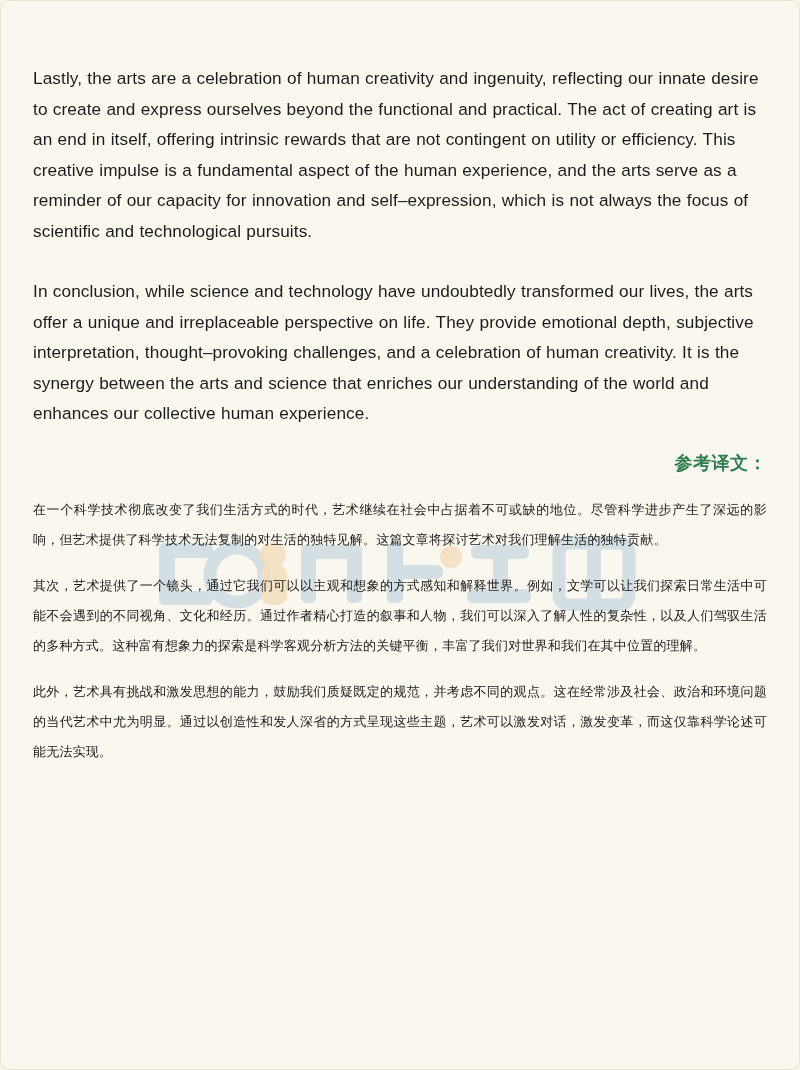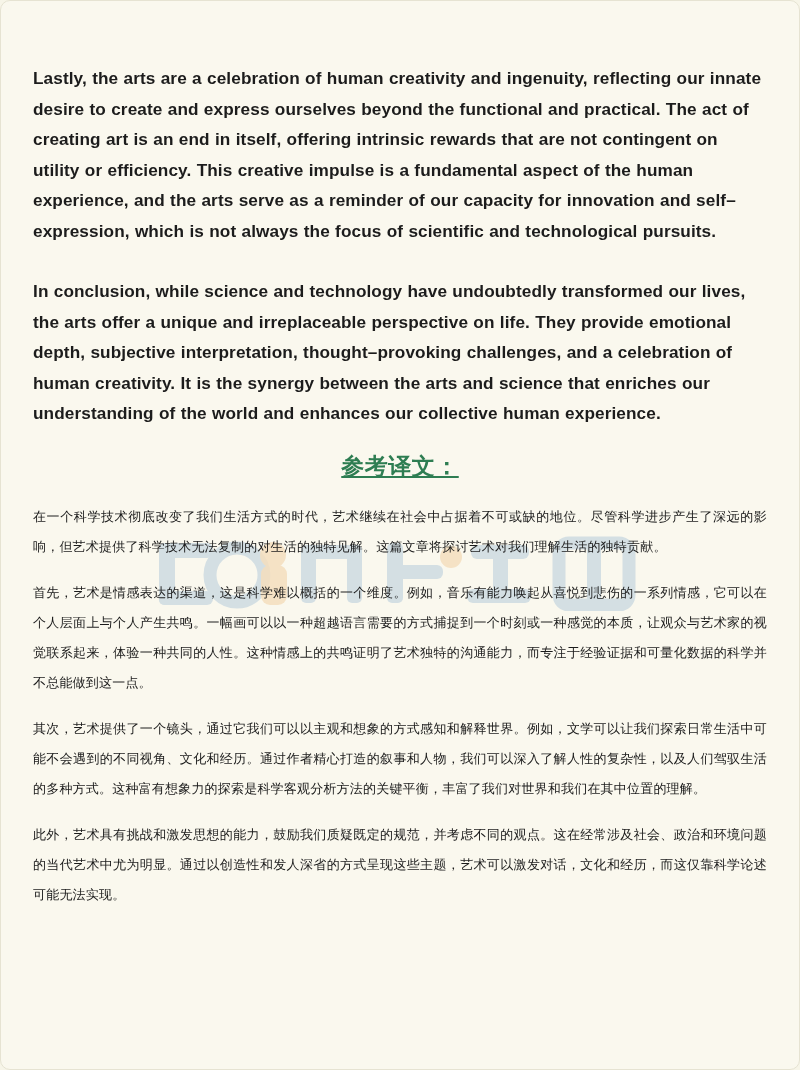--- a/index.html
+++ b/index.html
@@ -46,32 +46,30 @@
   }
 
   .para-en {
     font-size: 17.2px;
     line-height: 30.5px;
     color: #1c1c1c;
     letter-spacing: 0.1px;
     margin: 0 0 30px 0;
     text-align: left;
     word-spacing: 0.4px;
-    font-weight: bold;
   }
   .para-en.last { margin-bottom: 22px; margin-top: 8px; }
 
   .section-heading {
-    text-align: center;
-    font-size: 23px;
+    text-align: right;
+    font-size: 18px;
     font-weight: bold;
     color: #2e7d52;
     margin: 0 0 20px 0;
     letter-spacing: 0.5px;
-    text-decoration: underline;
   }
 
   .para-zh {
     font-size: 13px;
     line-height: 30px;
     color: #1b1b1b;
     margin: 0 0 16px 0;
     text-align: justify;
     text-justify: inter-ideograph;
     letter-spacing: 0.2px;
@@ -112,20 +110,19 @@
   <div class="content">
 
     <p class="para-en">Lastly, the arts are a celebration of human creativity and ingenuity, reflecting our innate desire to create and express ourselves beyond the functional and practical. The act of creating art is an end in itself, offering intrinsic rewards that are not contingent on utility or efficiency. This creative impulse is a fundamental aspect of the human experience, and the arts serve as a reminder of our capacity for innovation and self–expression, which is not always the focus of scientific and technological pursuits.</p>
 
     <p class="para-en last">In conclusion, while science and technology have undoubtedly transformed our lives, the arts offer a unique and irreplaceable perspective on life. They provide emotional depth, subjective interpretation, thought–provoking challenges, and a celebration of human creativity. It is the synergy between the arts and science that enriches our understanding of the world and enhances our collective human experience.</p>
 
     <h2 class="section-heading">参考译文：</h2>
 
     <p class="para-zh">在一个科学技术彻底改变了我们生活方式的时代，艺术继续在社会中占据着不可或缺的地位。尽管科学进步产生了深远的影响，但艺术提供了科学技术无法复制的对生活的独特见解。这篇文章将探讨艺术对我们理解生活的独特贡献。</p>
 
-    <p class="para-zh">首先，艺术是情感表达的渠道，这是科学难以概括的一个维度。例如，音乐有能力唤起从喜悦到悲伤的一系列情感，它可以在个人层面上与个人产生共鸣。一幅画可以以一种超越语言需要的方式捕捉到一个时刻或一种感觉的本质，让观众与艺术家的视觉联系起来，体验一种共同的人性。这种情感上的共鸣证明了艺术独特的沟通能力，而专注于经验证据和可量化数据的科学并不总能做到这一点。</p>
 
     <p class="para-zh">其次，艺术提供了一个镜头，通过它我们可以以主观和想象的方式感知和解释世界。例如，文学可以让我们探索日常生活中可能不会遇到的不同视角、文化和经历。通过作者精心打造的叙事和人物，我们可以深入了解人性的复杂性，以及人们驾驭生活的多种方式。这种富有想象力的探索是科学客观分析方法的关键平衡，丰富了我们对世界和我们在其中位置的理解。</p>
 
-    <p class="para-zh">此外，艺术具有挑战和激发思想的能力，鼓励我们质疑既定的规范，并考虑不同的观点。这在经常涉及社会、政治和环境问题的当代艺术中尤为明显。通过以创造性和发人深省的方式呈现这些主题，艺术可以激发对话，文化和经历，而这仅靠科学论述可能无法实现。</p>
+    <p class="para-zh">此外，艺术具有挑战和激发思想的能力，鼓励我们质疑既定的规范，并考虑不同的观点。这在经常涉及社会、政治和环境问题的当代艺术中尤为明显。通过以创造性和发人深省的方式呈现这些主题，艺术可以激发对话，激发变革，而这仅靠科学论述可能无法实现。</p>
 
   </div>
 </div>
 
 </body></html>

